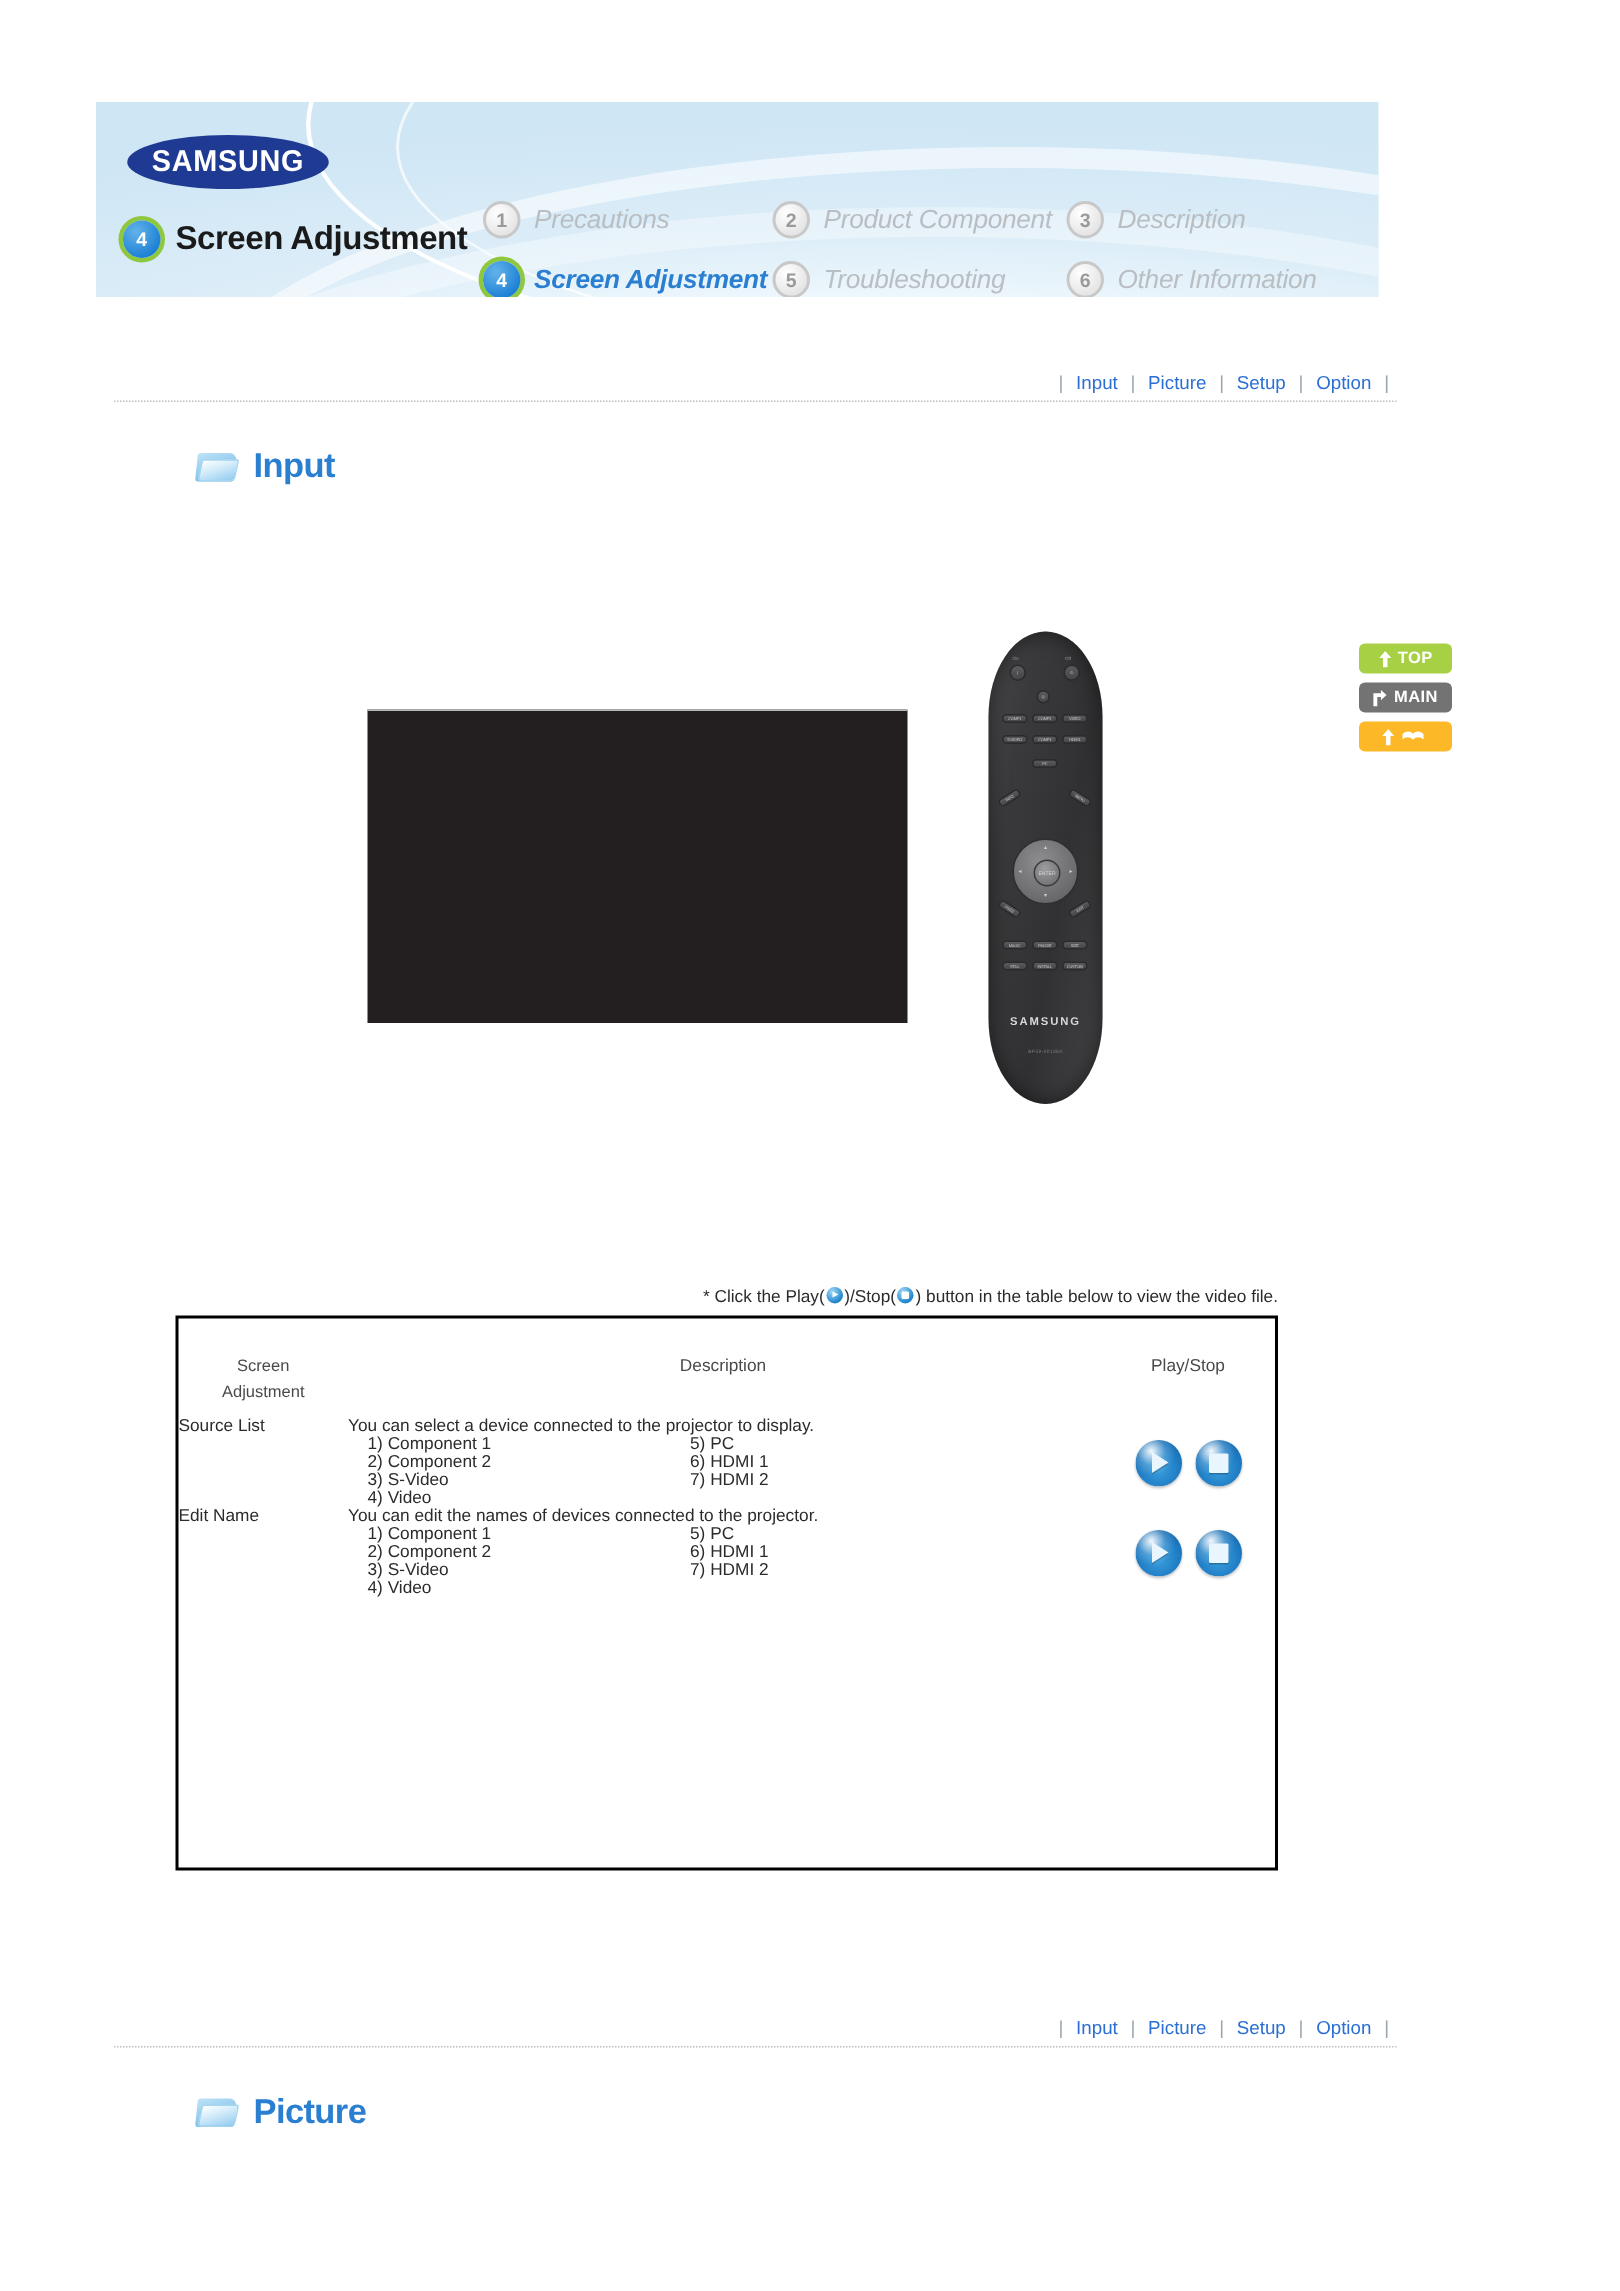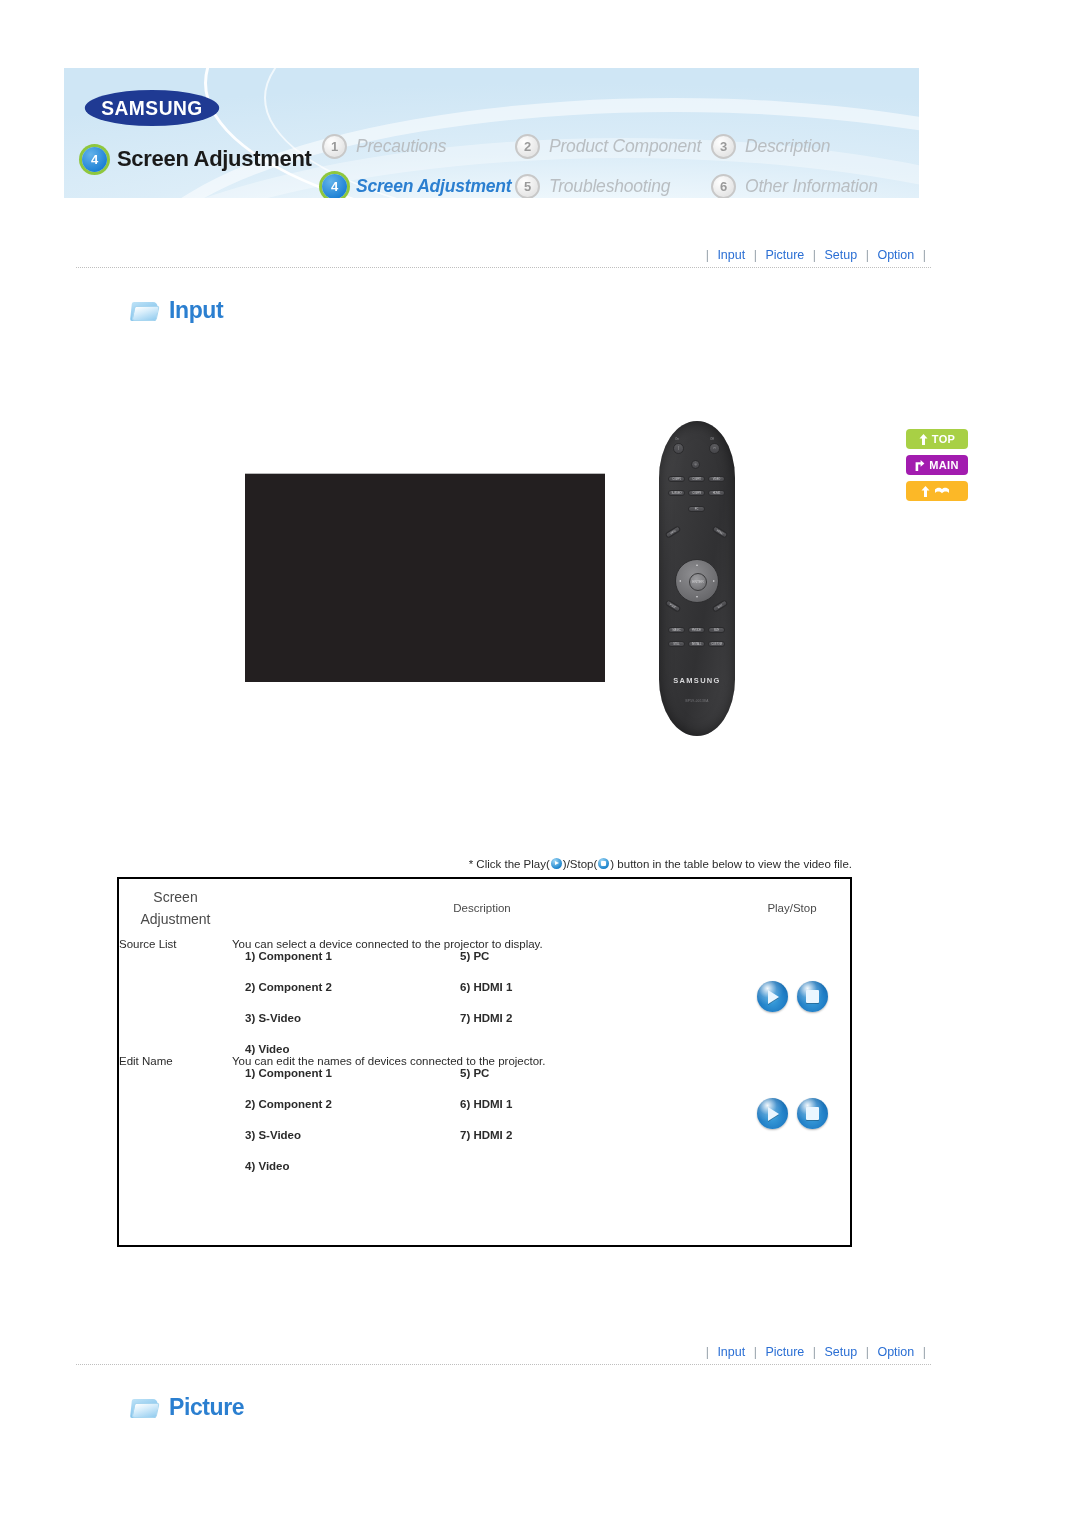--- a/index.html
+++ b/index.html
@@ -160,21 +160,21 @@
     border-radius: 4px;
     display: flex; align-items: center; justify-content: center; gap: 4px;
     color: #fff;
     font-size: 11px;
     font-weight: bold;
     letter-spacing: 0.3px;
     cursor: pointer;
     user-select: none;
   }
   .side-btn.top  { background: #a8d045; }
-  .side-btn.main { background: #a21caf; }
+  .side-btn.main { background: #737373; }
   .side-btn.book { background: #fcb827; }
   .side-btn svg { display: block; }
 
   
   .video-panel {
     position: absolute;
     left: 245px; top: 473px;
     width: 360px; height: 209px;
     background: #231f20;
     border-top: 1px solid #b9b9b9;
@@ -285,46 +285,45 @@
     padding: 0;
     font-weight: normal;
     font-size: 11.5px;
     color: #2b2b2b;
   }
   .col-a { width: 113px; }
   .col-b { width: 500px; }
   .col-c { width: 120px; }
 
   .th-cell { text-align: center; padding: 8px 0; line-height: 1.55; color: #4a4a4a; }
-  .th-cell.a { font-size: 14px; }
+  .th-cell.a { font-size: 11px; margin-top: 16px; }
   .th-cell.c { font-size: 11.5px; }
 
   .row-label {
     font-size: 11.5px;
     font-weight: bold;
     color: #111;
     padding-left: 8px;
     vertical-align: top;
     padding-top: 9px;
   }
   .row-desc {
     padding-left: 13px;
     vertical-align: top;
     padding-top: 9px;
     color: #3a3a3a;
   }
   .items-cell { padding-left: 13px; padding-top: 2px; padding-bottom: 12px; }
   .items-grid {
     display: grid;
     grid-template-columns: 215px auto;
-    row-gap: 19px;
+    row-gap: 0;
     font-size: 11.5px;
     color: #2b2b2b;
     padding-left: 13px;
-    font-weight: bold;
   }
   .playstop-cell { text-align: center; vertical-align: middle; }
   .ps-wrap { display: flex; justify-content: center; align-items: center; gap: 9px; }
   .ps-btn {
     width: 31px; height: 31px;
     border-radius: 50%;
     position: relative;
     cursor: pointer;
     background:
       radial-gradient(circle at 34% 24%, rgba(255,255,255,0.95) 0%, rgba(255,255,255,0.18) 30%, rgba(255,255,255,0) 52%),

